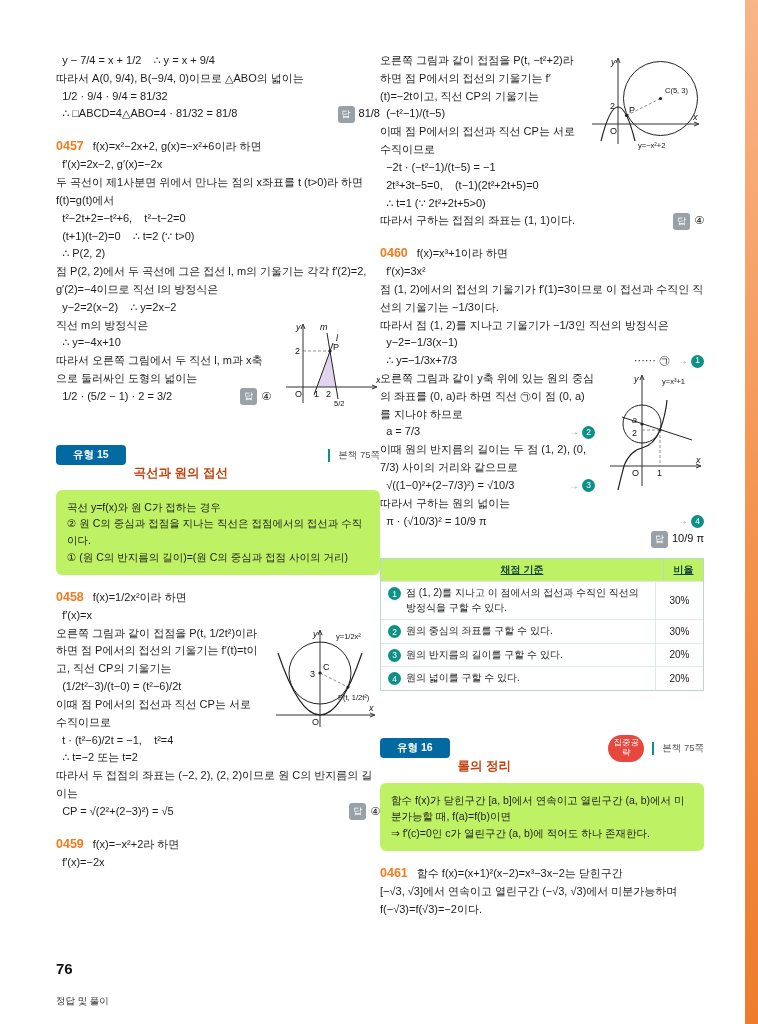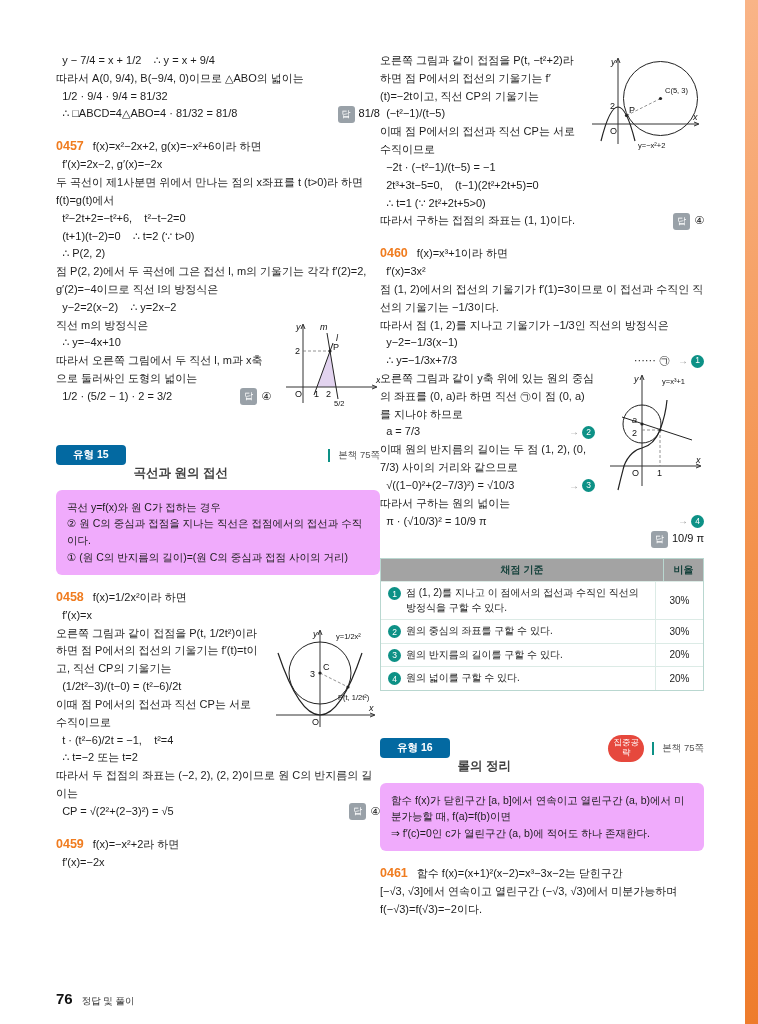--- a/index.html
+++ b/index.html
@@ -41,54 +41,54 @@
   .marker.ml-auto { margin-left:auto; }
   .arrow { color:#999; font-size:10px; }
   .cnum {
     display:inline-flex; width:13px; height:13px; border-radius:50%;
     background:#0d9186; color:#fff; font-size:8.5px;
     align-items:center; justify-content:center; flex:none;
   }
 
   .type-head { display:flex; align-items:center; gap:8px; margin:6px 0 8px; }
   .type-badge { background:#0369a1; color:#fff; font-weight:bold; font-size:10.5px; padding:3px 17px; border-radius:4px; flex:none; }
-  .type-title { font-size:12.5px; font-weight:bold; color:#404040;margin-top:36px; }
+  .type-title { font-size:12.5px; font-weight:bold; color:#c2410c;margin-top:36px; }
   .type-ref { margin-left:auto; font-size:9.5px; color:#555; padding-left:8px; border-left:2px solid #0d9186; }
   .focus-badge {
     margin-left:auto; background:#e6483d; color:#fff; font-size:8.5px;
     width:36px; height:27px; border-radius:14px;
     display:flex; align-items:center; justify-content:center; text-align:center;
     line-height:1.15; padding:2px; flex:none;
   }
   .focus-badge + .type-ref { margin-left:0; }
 
-  .greenbox { background:#f0abfc; border-radius:6px; padding:9px 11px; margin-bottom:14px; }
+  .greenbox { background:#bef264; border-radius:6px; padding:9px 11px; margin-bottom:14px; }
   .greenbox .tline { font-size:10.5px; line-height:1.6; }
 
   .grade-table { margin:10px 0 16px; border:1px solid #b9d7d0; font-size:10px; }
-  .gt-head { display:flex; background:#a3a3a3; font-weight:bold; color:#16423c; }
+  .gt-head { display:flex; background:#bef264; font-weight:bold; color:#16423c;text-decoration:underline; }
   .gt-h1 { flex:1; text-align:center; padding:4px 6px; }
   .gt-h2 { width:40px; text-align:center; padding:4px; border-left:1px solid #b9d7d0; flex:none; }
   .gt-row { display:flex; border-top:1px solid #dcebe6; background:#fff; }
   .gt-c1 { flex:1; padding:4px 7px; display:flex; gap:5px; align-items:flex-start; }
   .gt-c1 .cnum { margin-top:1px; }
   .gt-text { line-height:1.45; }
   .gt-c2 { width:48px; border-left:1px solid #dcebe6; display:flex; align-items:center; justify-content:center; flex:none; }
 
   .fig { float:right; margin:2px 0 5px 9px; }
   svg text { font-size:9px; fill:#111; font-family:"Liberation Sans","DejaVu Sans",sans-serif; }
   svg text.it { font-style:italic; }
   svg text.sm { font-size:7.5px; }
   .ax { stroke:#333; stroke-width:1; fill:none; }
   .ln { stroke:#222; stroke-width:1; fill:none; }
   .crv { stroke:#222; stroke-width:1.2; fill:none; }
   .dsh { stroke:#777; stroke-width:0.8; stroke-dasharray:3 2; fill:none; }
   .dot { fill:#222; }
 
-  .footer { position:absolute; left:56px; bottom:16px; display:flex; align-items:baseline; gap:9px; }
+  .footer { position:absolute; left:56px; bottom:16px; display:flex; align-items:baseline; gap:18px;flex-direction:column; }
   .pageno { font-size:15px; font-weight:bold; color:#111; }
   .plabel { font-size:9.5px; color:#333; }
 </style>
 </head>
 <body>
 
 <div class="edge"></div>
 
 <div class="content">
 

